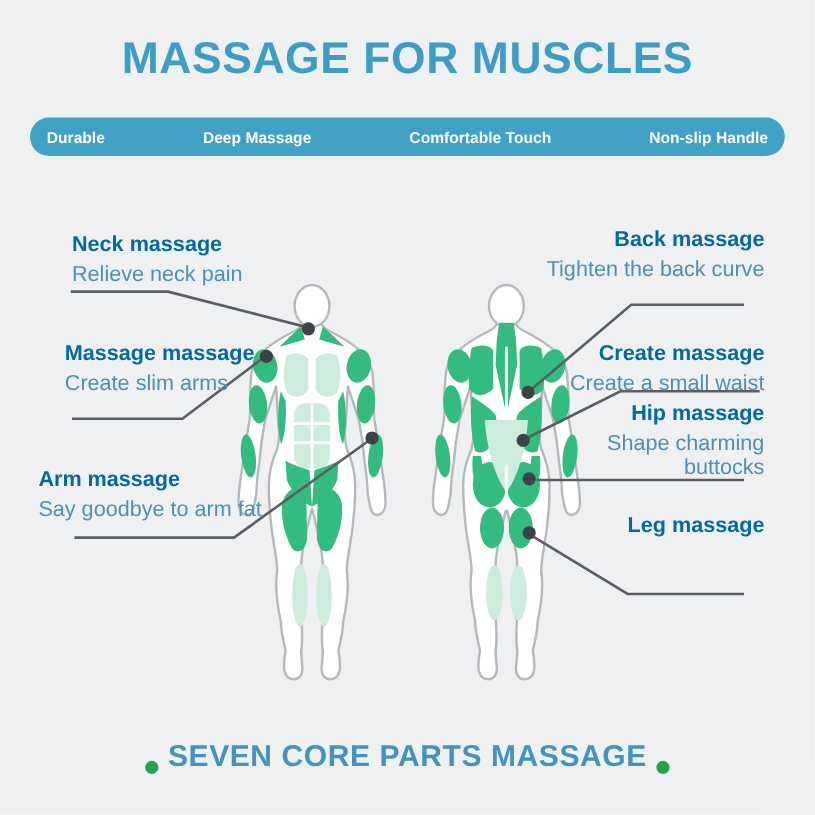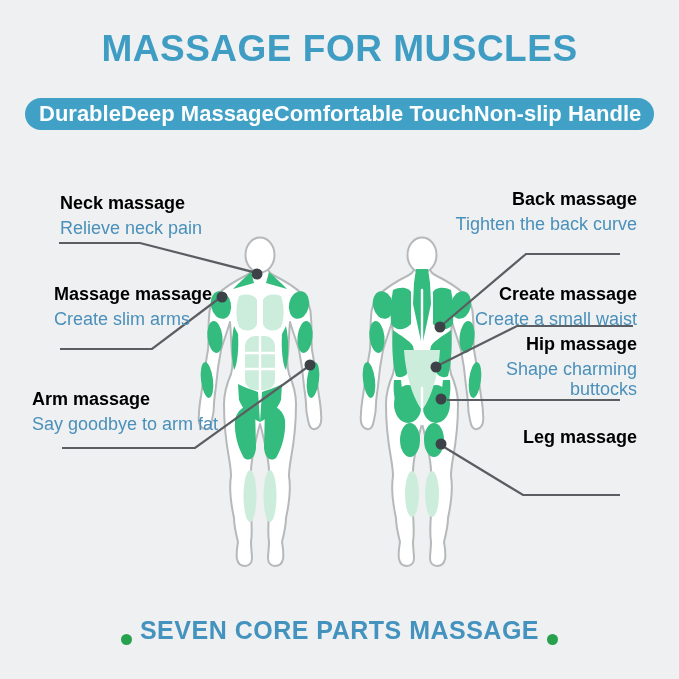--- a/index.html
+++ b/index.html
@@ -9,24 +9,24 @@
   }
   .title{
     position:absolute;top:28px;left:0;width:100%;text-align:center;
     font-size:37px;font-weight:bold;color:#3f9cc3;letter-spacing:.5px;
   }
   .feature-bar{
     position:absolute;left:25px;top:98px;width:629px;height:32px;
     background:#41a0c6;border-radius:16px;display:flex;align-items:center;
     justify-content:space-between;padding:0 14px;box-sizing:border-box;
   }
-  .feature-bar span{font-size:22px;font-weight:bold;color:#fbfdfe;white-space:nowrap;}
+  .feature-bar span{font-size:13px;font-weight:bold;color:#fbfdfe;white-space:nowrap;}
   .callout{position:absolute;line-height:1.15;}
   .co-right{right:42px;text-align:right;}
-  .co-title{font-size:18px;font-weight:bold;color:#000000;white-space:nowrap;}
+  .co-title{font-size:18px;font-weight:bold;color:#0369a1;white-space:nowrap;}
   .co-sub{font-size:18px;color:#4a90ba;margin-top:4px;}
   .footer{
     position:absolute;top:616px;left:0;width:100%;display:flex;
     align-items:flex-end;justify-content:center;gap:8px;
   }
   .footer .dot{width:11px;height:11px;border-radius:50%;background:#28a14e;}
   .footer .ftext{font-size:25px;font-weight:bold;color:#4493bf;letter-spacing:.5px;}
   svg.overlay{position:absolute;left:0;top:0;}
   .body-outline{fill:#ffffff;stroke:#b6b9bb;stroke-width:2;stroke-linejoin:round;}
   .mg-dark{fill:#34bc7e;}

